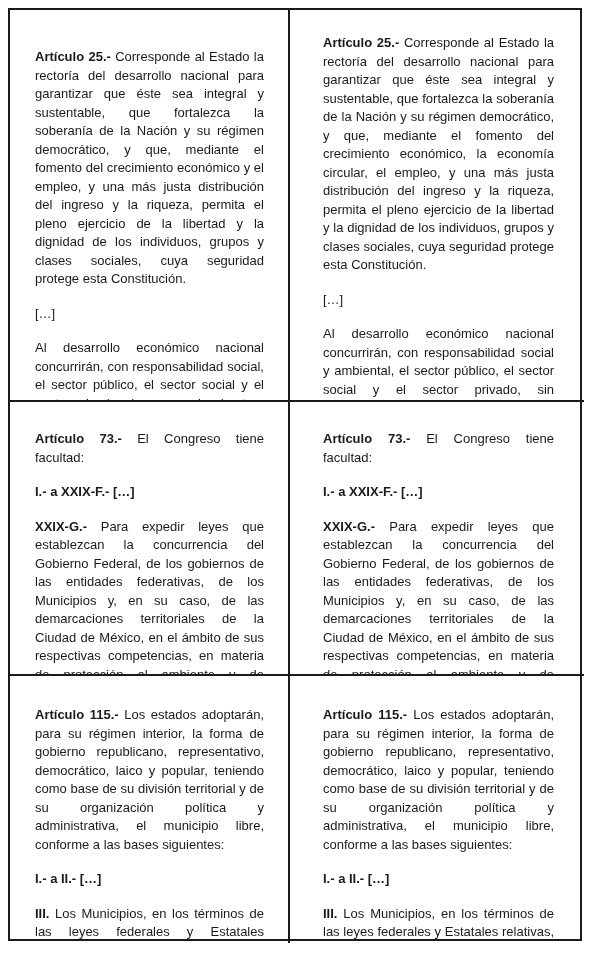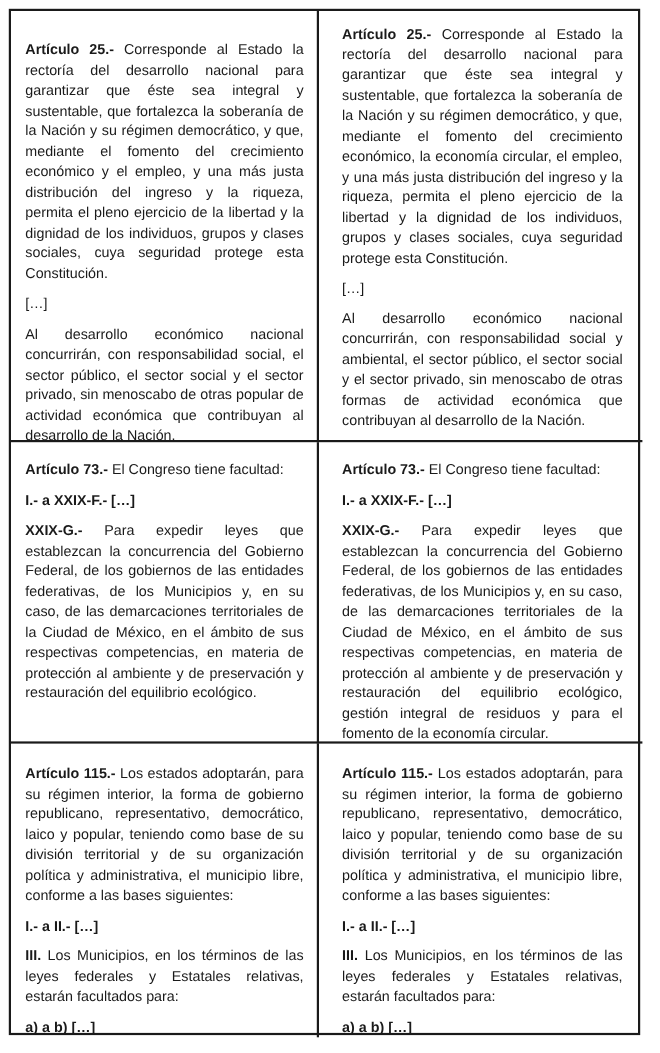--- a/index.html
+++ b/index.html
@@ -28,21 +28,21 @@
     padding:14px 14px 4px 17px;
   }
   .c0 { border-right:2px solid var(--border); padding-left:9px; padding-right:8px; }
   
   .cell.rb { border-bottom:2px solid var(--border); }
   .cell.r0c0 { padding-top:22px; }
   .cell.r0c1 { padding-top:8px; }
   .cell.r1c0 { padding-top:12px; }
   .cell.r1c1 { padding-top:12px; }
   .cell.r2c0, .cell.r2c1 { padding-top:14px; }
-  p.para { margin:4px; }
+  p.para { margin:16px; }
   p.para + p.para { margin-top:9px; }
   .seg.regular { font-weight:normal; }
   .seg.bold { font-weight:bold; }
   .seg.bold-small { font-weight:bold; font-size:12.5px; }
   .seg.bold-large { font-weight:bold; font-size:17px; letter-spacing:0.2px; }
 </style>
 </head>
 <body>
 
 <div class="page">

